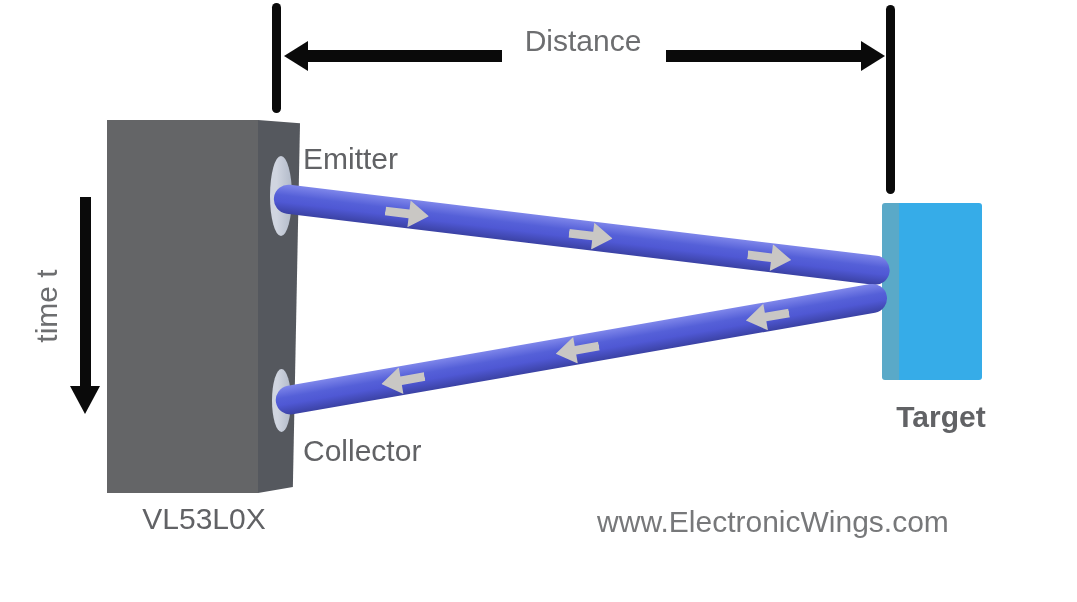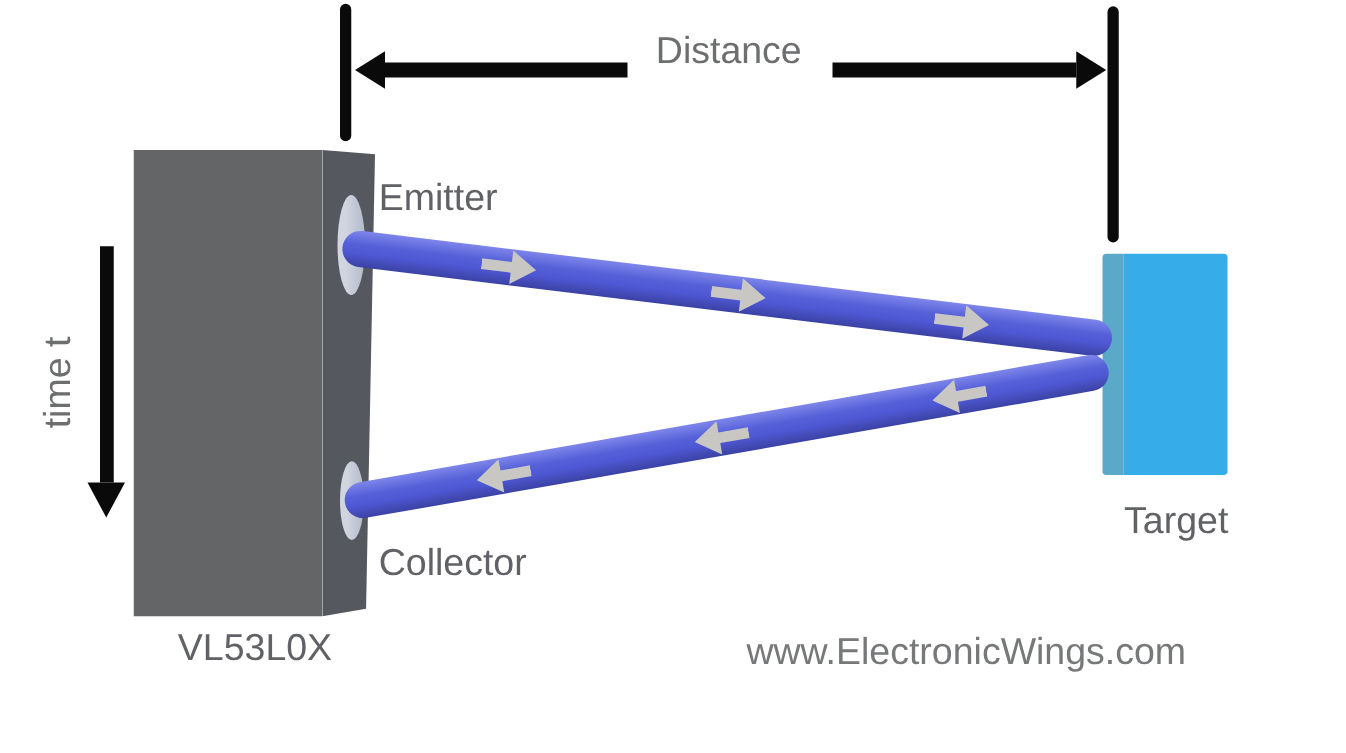--- a/index.html
+++ b/index.html
@@ -65,21 +65,21 @@
   <div class="abs" id="box-side" style="left:258px;top:120px;width:42px;height:373px;"></div>
   <div class="abs hole" style="left:270px;top:156px;width:22px;height:80px;"></div>
   <div class="abs hole" style="left:272px;top:369px;width:19px;height:63px;"></div>
 
   <div class="abs lbl lbl-center" style="left:129px;top:502px;width:150px;">VL53L0X</div>
   <div class="abs lbl" style="left:303px;top:142px;">Emitter</div>
   <div class="abs lbl" style="left:303px;top:434px;">Collector</div>
 
   <div class="abs" id="target-edge" style="left:882px;top:203px;width:17px;height:177px;"></div>
   <div class="abs" id="target-main" style="left:899px;top:203px;width:83px;height:177px;"></div>
-  <div class="abs lbl lbl-center" style="left:881px;top:400px;width:120px;">Target</div>
+  <div class="abs lbl lbl-center" style="left:881px;top:400px;width:120px;font-weight:bold;">Target</div>
 
   <div class="abs beam" id="beam-emit" style="left:274px;top:183px;width:620px;">
     <div class="block-arrow" style="left:112px;"></div>
     <div class="block-arrow" style="left:297px;"></div>
     <div class="block-arrow" style="left:477px;"></div>
   </div>
 
   <div class="abs beam" id="beam-collect" style="left:276px;top:388px;width:620px;">
     <div class="block-arrow left" style="left:107px;"></div>
     <div class="block-arrow left" style="left:284px;"></div>

